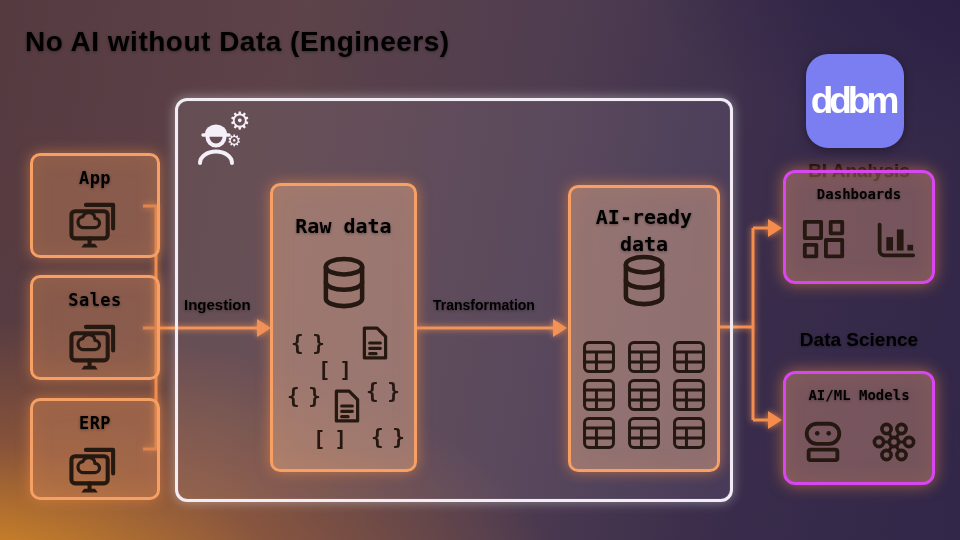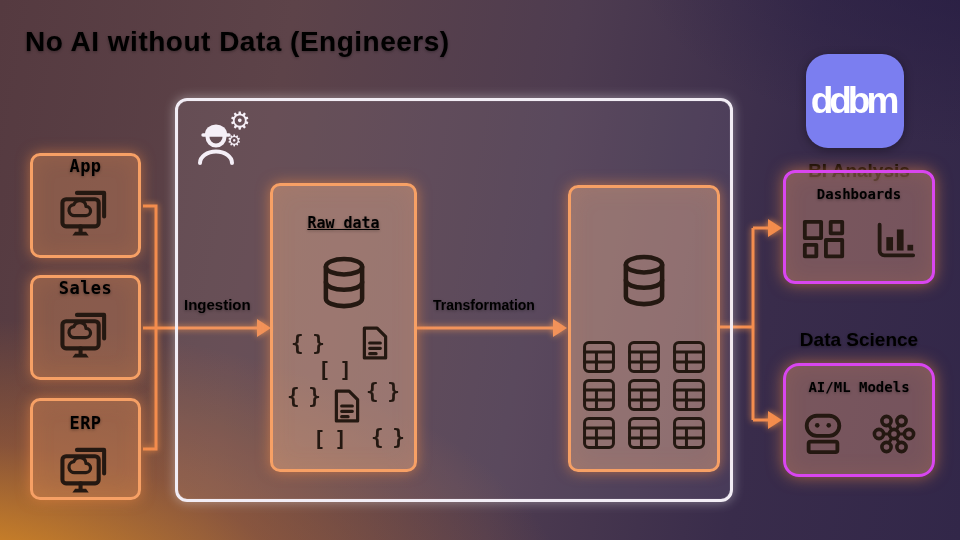--- a/index.html
+++ b/index.html
@@ -25,41 +25,41 @@
          box-shadow:0 2px 10px rgba(0,0,0,.35);margin-top:32px; }
   #logo span{ color:#fff; font-size:37px; font-weight:bold; letter-spacing:-4px; padding-right:4px; }
 
   
   #wires{ left:0; top:0; width:960px; height:540px;
           filter:drop-shadow(0 0 3px rgba(255,150,70,.85)); }
   #wires path{ stroke:#f48d4e; stroke-width:3; fill:none; }
   #wires path.head{ fill:#f48d4e; stroke:none; }
 
   
-  .src-box{ width:111px; height:105px; border:3px solid #f7a065; border-radius:10px;
+  .src-box{ width:130px; height:105px; border:3px solid #f7a065; border-radius:10px;
             background:rgba(196,126,86,.45);
             box-shadow:0 0 14px rgba(244,140,70,.55), inset 0 0 22px rgba(244,140,70,.15);
-            display:flex; flex-direction:column; align-items:center; padding-top:0; gap:6px; }
+            display:flex; flex-direction:column; align-items:center; padding-top:12px; gap:6px; }
   .src-box .lbl{ font-size:17px; letter-spacing:.5px; }
 
   #engineer-box{ left:175px; top:98px; width:558px; height:404px;
                  border:3px solid #f2edf5; border-radius:12px;
                  background:rgba(225,212,235,.09);
                  box-shadow:0 0 12px rgba(255,255,255,.4), inset 0 0 1px rgba(255,255,255,.5); }
   #engineer-header{ position:absolute; left:18px; top:10px; display:flex; align-items:center; gap:14px; }
   #engineer-header .who{ position:relative; width:56px; height:56px; }
   .gear{ position:absolute; color:#f5eff7; line-height:1; font-family:"DejaVu Sans", sans-serif; }
   #engineer-label{ font-size:23px; font-weight:bold; }
 
   .data-box{ border:3px solid #f7a065; border-radius:10px;
              background:rgba(225,170,140,.45);
              box-shadow:0 0 14px rgba(244,140,70,.6), inset 0 0 24px rgba(244,140,70,.12); }
   #raw-box{ left:270px; top:183px; width:147px; height:289px; }
   #ai-box{ left:568px; top:185px; width:152px; height:287px; }
-  .data-box .bx-title{ position:absolute; left:0; right:0; text-align:center; font-size:15px;text-decoration:underline; }
+  .data-box .bx-title{ position:absolute; left:0; right:0; text-align:center; font-size:20px; }
   #raw-box .bx-title{ top:28px; }
   #ai-box .bx-title{ top:16px; line-height:1.35; padding:0 20px; }
   .db-ic{ position:absolute; left:50%; transform:translateX(-50%); }
   #raw-box .db-ic{ top:66px; }
   #ai-box  .db-ic{ top:62px; }
 
   .sym{ position:absolute; color:#241811; font-size:21px; letter-spacing:-2px; }
   .doc-ic{ position:absolute; }
 
   #table-grid{ position:absolute; left:50%; transform:translateX(-50%); top:152px;
@@ -68,21 +68,21 @@
   .flow-lbl{ font-size:15px; font-weight:bold; }
 
   
   .right-head{ width:152px; text-align:center; font-size:19px; font-weight:bold; }
   #bi-head{ left:783px; top:136px;margin-top:24px; }
   #ds-head{ left:783px; top:329px; }
   .out-box{ width:152px; height:114px; border:3px solid #d946ef; border-radius:12px;
             background:rgba(210,145,118,.42);
             box-shadow:0 0 16px rgba(244,140,70,.6), inset 0 0 22px rgba(244,140,70,.12); }
   #dash-box{ left:783px; top:170px; }
-  #aiml-box{ left:783px; top:363px;border-radius:16px; }
+  #aiml-box{ left:783px; top:371px; }
   .out-box .bx-title{ position:absolute; left:0; right:0; top:13px; text-align:center; font-size:14px; }
   .out-icons{ position:absolute; left:0; right:0; top:44px; display:flex; justify-content:center; gap:24px; }
 
   svg .dk{ stroke:#241811; fill:none; stroke-width:4.5; stroke-linecap:round; stroke-linejoin:round; }
   svg .dkf{ fill:#241811; stroke:none; }
   svg .wt{ stroke:#f5eff7; fill:none; stroke-width:4; stroke-linecap:round; }
   svg .wtf{ fill:#f5eff7; stroke:none; }
 </style>
 </head>
 <body>
@@ -176,20 +176,21 @@
   <svg class="doc-ic" style="left:60px; top:203px;" width="28" height="34" viewBox="0 0 26 32">
     <path class="dk" style="stroke-width:3" d="M3 2 h12 l8 8 v20 h-20 z"></path>
     <path class="dk" style="stroke-width:3" d="M8 16 h10 M8 21 h10 M8 26 h6"></path>
   </svg>
   <span class="sym mono" style="left:93px; top:193px;">{ }</span>
   <span class="sym mono" style="left:40px; top:241px;">[ ]</span>
   <span class="sym mono" style="left:98px; top:239px;">{ }</span>
 </div>
 
 <div id="ai-box" class="abs data-box">
+  <div class="bx-title mono white-text">AI-ready data</div>
   <svg class="db-ic" width="58" height="62" viewBox="0 0 64 64">
     <ellipse class="dk" style="stroke-width:5" cx="32" cy="14" rx="20" ry="8.5"></ellipse>
     <path class="dk" style="stroke-width:5" d="M12 14 V49 a20 8.5 0 0 0 40 0 V14"></path>
     <path class="dk" style="stroke-width:5" d="M12 31 a20 8.5 0 0 0 40 0"></path>
   </svg>
   <div id="table-grid">
     <svg width="36" height="34" viewBox="0 0 40 40">
         <rect class="dk" style="stroke-width:3.5" x="3" y="3" width="34" height="34" rx="5"></rect>
         <path class="dk" style="stroke-width:3.5" d="M3 14 H37 M3 26 H37 M17 14 V37"></path>
       </svg>

